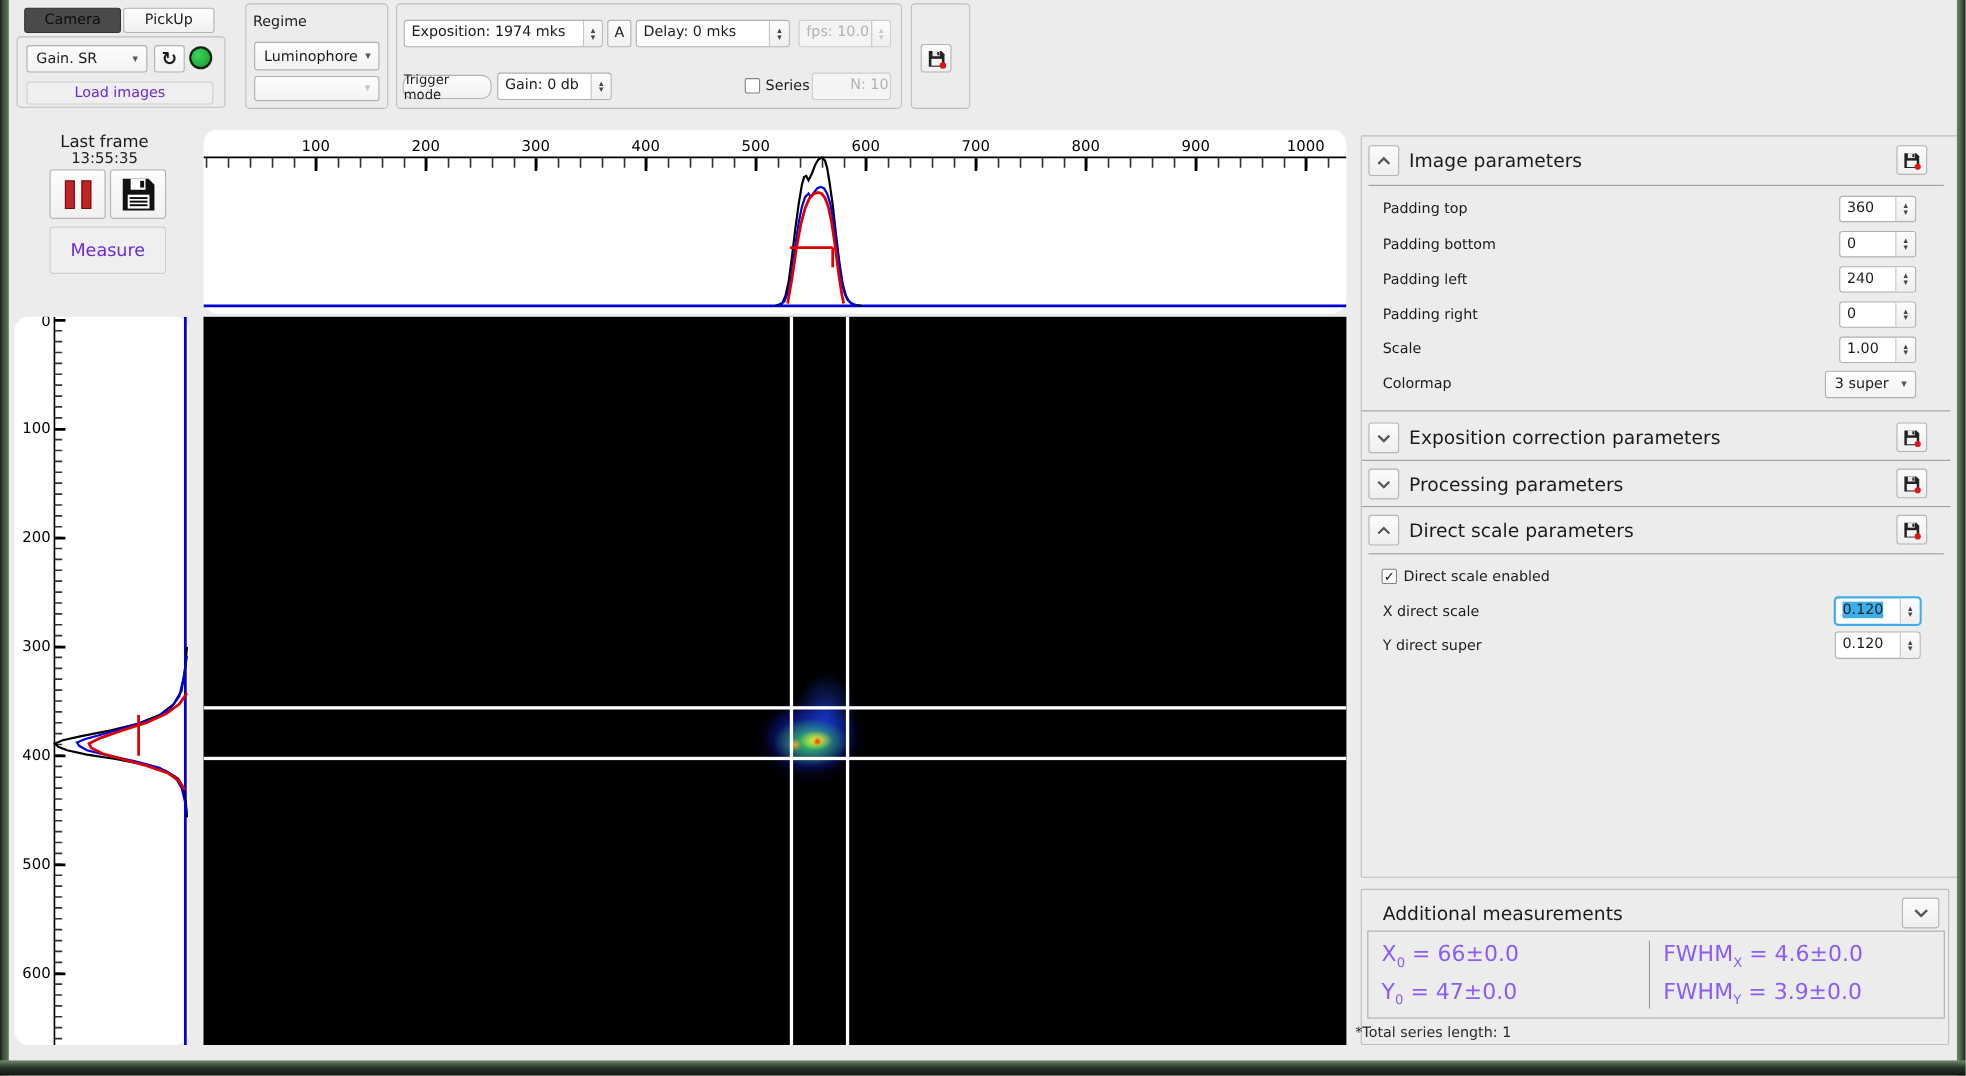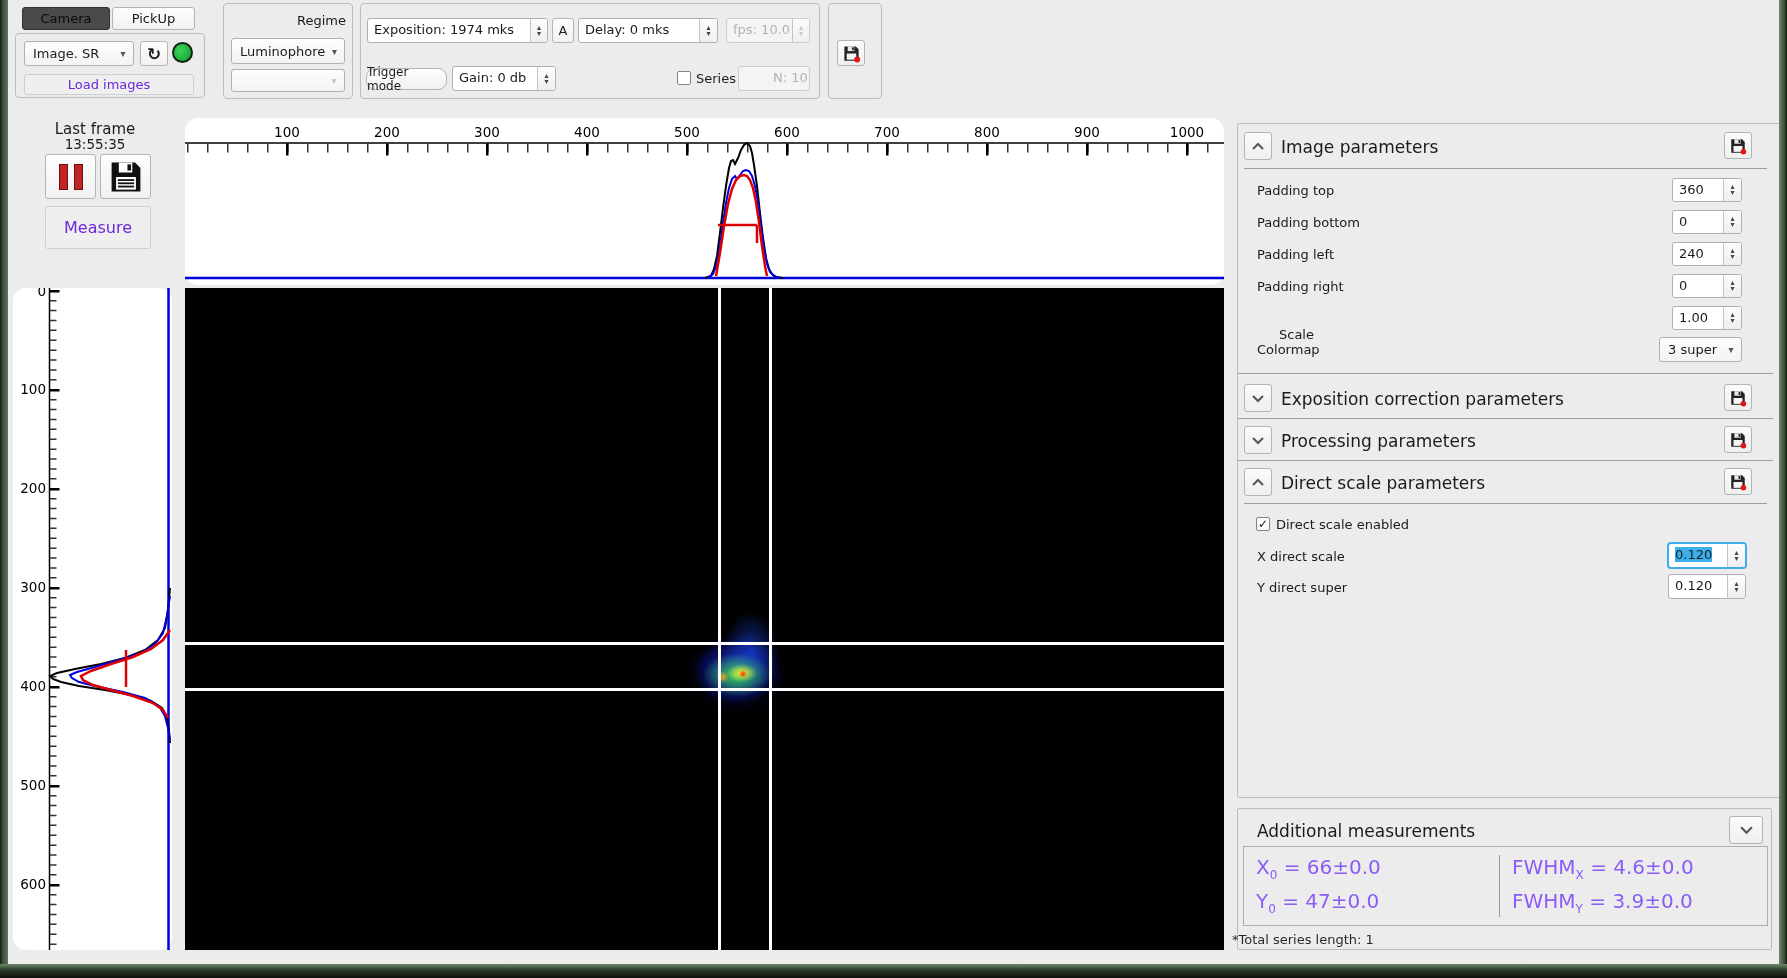--- a/index.html
+++ b/index.html
@@ -49,33 +49,33 @@
 
   <div class="abs btn tab-active" style="left:22px;top:7px;width:88px;height:23px;">
       <span>Camera</span>
     </div>
   <div class="abs btn" style="left:112px;top:7px;width:83px;height:23px;">
       <span>PickUp</span>
     </div>
 
   <div class="abs groupbox" style="left:15px;top:33px;width:190px;height:65px;"></div>
   <div class="abs combo" style="left:24px;top:41px;width:110px;height:25px;">
-    <span class="val">Image. SR</span>
+    <span class="val">Gain. SR</span>
     <span class="arrow">▾</span>
   </div>
   <div class="abs btn" style="left:140px;top:41px;width:28px;height:25px;font-size:17px;font-weight:bold;">
       <span>↻</span>
     </div>
   <div class="abs" style="left:172px;top:42px;width:21px;height:21px;border-radius:50%;border:2px solid #11250f;background:radial-gradient(circle at 35% 35%,#3bd65a,#129a2d);box-sizing:border-box;"></div>
   <div class="abs btn disabled" style="left:24px;top:74px;width:170px;height:21px;">
       <span>Load images</span>
     </div>
 
   <div class="abs groupbox" style="left:223px;top:3px;width:130px;height:96px;"></div>
-  <div class="abs lbl" style="left:216px;top:13px;width:130px;text-align:right;">Regime</div>
+  <div class="abs lbl" style="left:230px;top:13px;width:130px;text-align:left;">Regime</div>
   <div class="abs combo" style="left:231px;top:38px;width:114px;height:26px;">
     <span class="val">Luminophore</span>
     <span class="arrow">▾</span>
   </div>
   <div class="abs combo disabled" style="left:231px;top:69px;width:114px;height:23px;">
     <span class="val"></span>
     <span class="arrow">▾</span>
   </div>
 
   <div class="abs groupbox" style="left:360px;top:3px;width:460px;height:96px;"></div>
@@ -260,21 +260,21 @@
         </span>
     </div>
     <div class="abs lbl" style="left:19px;top:155px;">Padding right</div>
     <div class="abs spin" style="left:434px;top:150px;width:70px;height:24px;">
       <span class="val">0</span>
       <span class="arrows">
           <span>▴</span>
           <span>▾</span>
         </span>
     </div>
-    <div class="abs lbl" style="left:19px;top:203px;margin-left:22px;">Scale</div>
+    <div class="abs lbl" style="left:19px;top:186px;">Scale</div>
     <div class="abs spin" style="left:434px;top:182px;width:70px;height:24px;">
       <span class="val">1.00</span>
       <span class="arrows">
           <span>▴</span>
           <span>▾</span>
         </span>
     </div>
     <div class="abs lbl" style="left:19px;top:218px;">Colormap</div>
     <div class="abs combo" style="left:421px;top:213px;width:83px;height:25px;">
       <span class="val">3 super</span>

